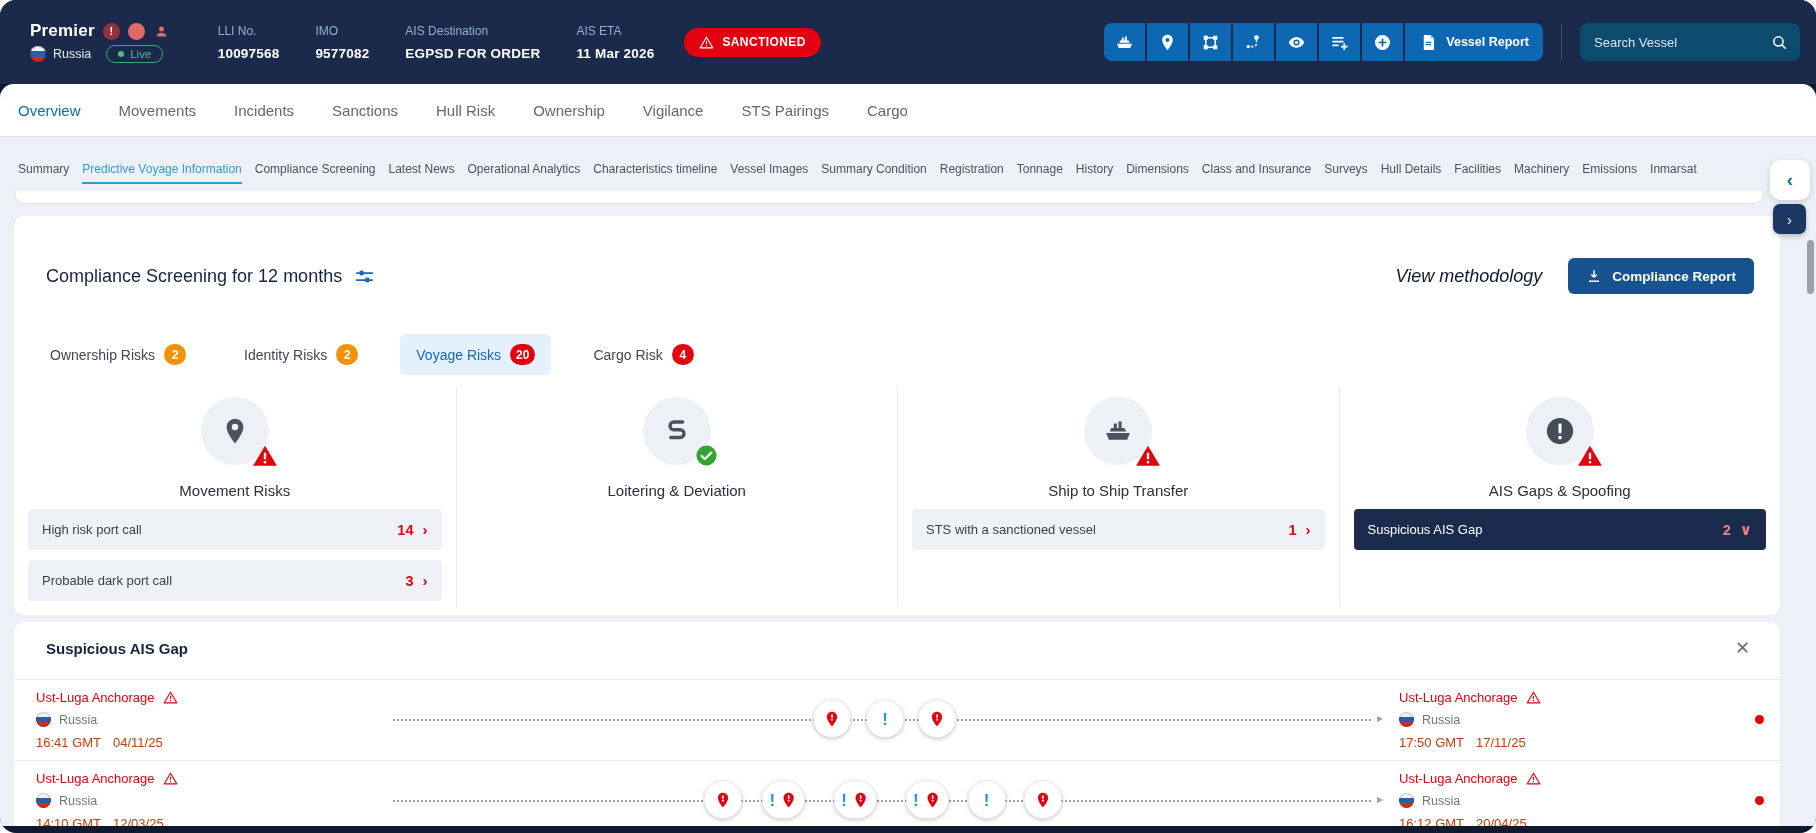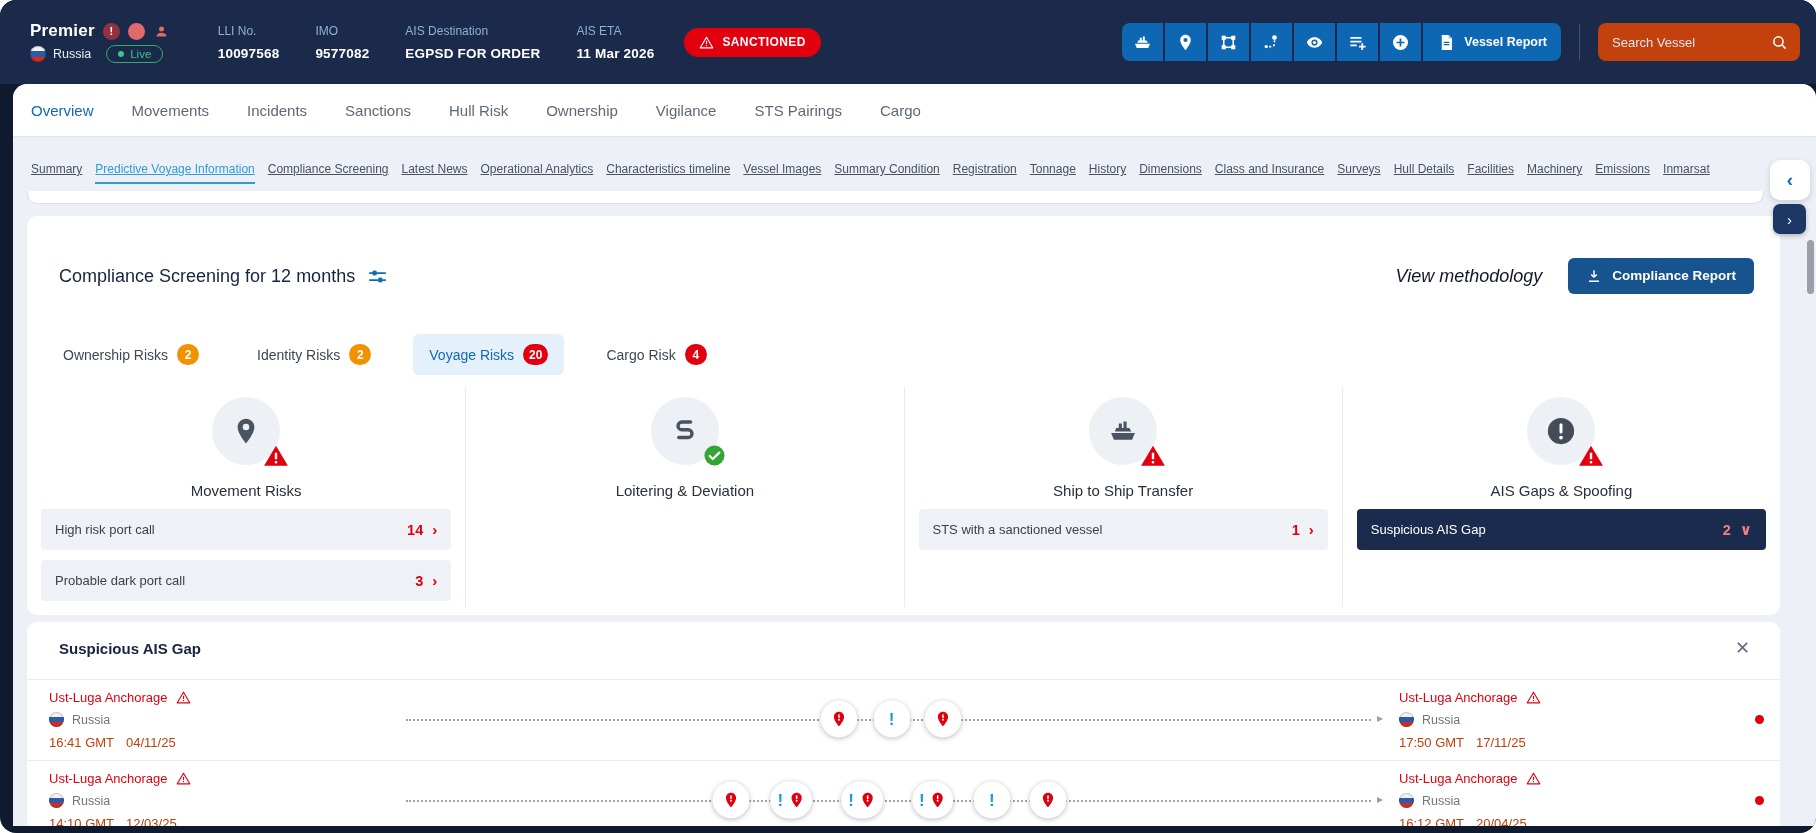--- a/index.html
+++ b/index.html
@@ -27,47 +27,47 @@
   .hfield .vl { color:#fff; font-size:13.5px; font-weight:700; letter-spacing:.2px; white-space:nowrap; }
   .sanctioned { margin-left:30px; display:flex; align-items:center; gap:8px; background:#E2000F; color:#fff; font-size:12px; font-weight:700; border-radius:15px; padding:7px 15px; letter-spacing:.4px; }
   .sanctioned .wicon { width:15px; height:15px; color:#fff; }
   .hdr-right { margin-left:auto; display:flex; align-items:center; }
   .tgroup { display:flex; gap:2px; }
   .tbtn { width:41px; height:38px; background:#0E67B2; display:flex; align-items:center; justify-content:center; color:#fff; border:none; cursor:pointer; }
   .tbtn svg { width:19px; height:19px; }
   .tgroup .tbtn:first-child { border-radius:8px 0 0 8px; }
   .vreport { width:auto; padding:0 14px; border-radius:0 8px 8px 0; gap:8px; font-size:12.5px; font-weight:700; }
   .hdivider { width:1px; height:36px; background:#3A5479; margin:0 18px; }
-  .search { display:flex; align-items:center; background:#c2410c; border-radius:8px; height:38px; width:202px; padding:0 12px; }
+  .search { display:flex; align-items:center; background:#0c4a6e; border-radius:8px; height:38px; width:220px; padding:0 12px; }
   .search input { flex:1; min-width:0; background:transparent; border:none; outline:none; color:#fff; font-size:13px; font-family:inherit; }
   .search input::placeholder { color:#DCE6F2; opacity:1; }
   .search svg { width:17px; height:17px; color:#fff; flex:0 0 auto; }
 
   
-  .sheet { position:absolute; top:84px; left:13px; right:0; height:742px; border-radius:14px 14px 0 0; background:#EDF1F7; overflow:hidden; }
+  .sheet { position:absolute; top:84px; left:0; right:0; height:742px; border-radius:14px 14px 0 0; background:#EDF1F7; overflow:hidden; }
   .mtabs { background:#fff; height:52px; display:flex; align-items:center; gap:38px; padding:0 0 0 18px; border-radius:14px 14px 0 0; box-shadow:0 1px 2px rgba(16,40,70,.07); }
   .mtab { font-size:15px; color:#5E6977; cursor:pointer; white-space:nowrap; }
   .mtab.active { color:#1268B3; }
   .body { position:relative; height:690px; }
   .stabs { display:flex; align-items:flex-end; gap:13px; padding:26px 64px 0 18px; }
-  .stab { font-size:12px; color:#49525E; white-space:nowrap; cursor:pointer; padding-bottom:6px; border-bottom:2px solid transparent;text-decoration:underline; }
+  .stab { font-size:12px; color:#49525E; white-space:nowrap; cursor:pointer; padding-bottom:6px; border-bottom:2px solid transparent; }
   .stab.active { color:#2F9CD8; border-bottom-color:#2F9CD8; }
   .partial { margin:7px 52px 0 14px; height:13px; background:#fff; border:1px solid #D9E0EA; border-top:none; border-radius:0 0 10px 10px; }
   .sidebtn-back { position:absolute; top:24px; right:6px; width:40px; height:40px; background:#fff; border-radius:10px; box-shadow:0 2px 6px rgba(20,40,70,.18); display:flex; align-items:center; justify-content:center; color:#1268B3; font-size:19px; font-weight:700; cursor:pointer; }
   .sidebtn-fwd { position:absolute; top:68px; right:10px; width:33px; height:30px; background:#1C3764; border-radius:7px; color:#fff; display:flex; align-items:center; justify-content:center; font-size:15px; cursor:pointer; box-shadow:0 2px 5px rgba(0,0,0,.25); }
   .scrollthumb { position:absolute; top:104px; right:2px; width:7px; height:54px; border-radius:4px; background:#9AA0A9; }
 
   
   .ccard { margin:12px 36px 0 14px; background:#fff; border-radius:10px; padding:42px 0 8px; }
   .ctitle-row { display:flex; align-items:center; padding:0 26px 0 32px; }
   .ctitle { font-size:18px; font-weight:400; color:#16243E; }
   .filter-btn { margin-left:12px; width:21px; height:21px; color:#1268B3; cursor:pointer; }
   .spacer { flex:1; }
   .viewmeth { color:#0f172a; font-size:18px; cursor:pointer; margin-right:26px;font-style:italic; }
-  .creport { display:flex; gap:10px; background:#17538F; color:#fff; font-weight:700; font-size:13.5px; border:none; border-radius:6px; padding:10px 18px; cursor:pointer; font-family:inherit; }
+  .creport { display:flex; align-items:center; gap:10px; background:#17538F; color:#fff; font-weight:700; font-size:13.5px; border:none; border-radius:6px; padding:10px 18px; cursor:pointer; font-family:inherit; }
   .creport svg { width:16px; height:16px; }
   .rtabs { display:flex; gap:26px; margin:40px 0 0 20px; }
   .rtab { display:flex; align-items:center; gap:9px; padding:10px 16px; border-radius:6px; cursor:pointer; }
   .rtab .lbl { font-size:14px; color:#3E4754; white-space:nowrap; }
   .rtab.active { background:#E4F1FA; }
   .rtab.active .lbl { color:#1268B3; }
   .badge { min-width:22px; height:21px; padding:0 6px; border-radius:11px; color:#fff; font-size:12px; font-weight:700; display:flex; align-items:center; justify-content:center; }
   .cats { display:grid; grid-template-columns:repeat(4,1fr); margin-top:12px; }
   .cat { border-left:1px solid #E8ECF1; display:flex; flex-direction:column; align-items:center; padding-bottom:6px; }
   .cat:first-child { border-left:none; }

